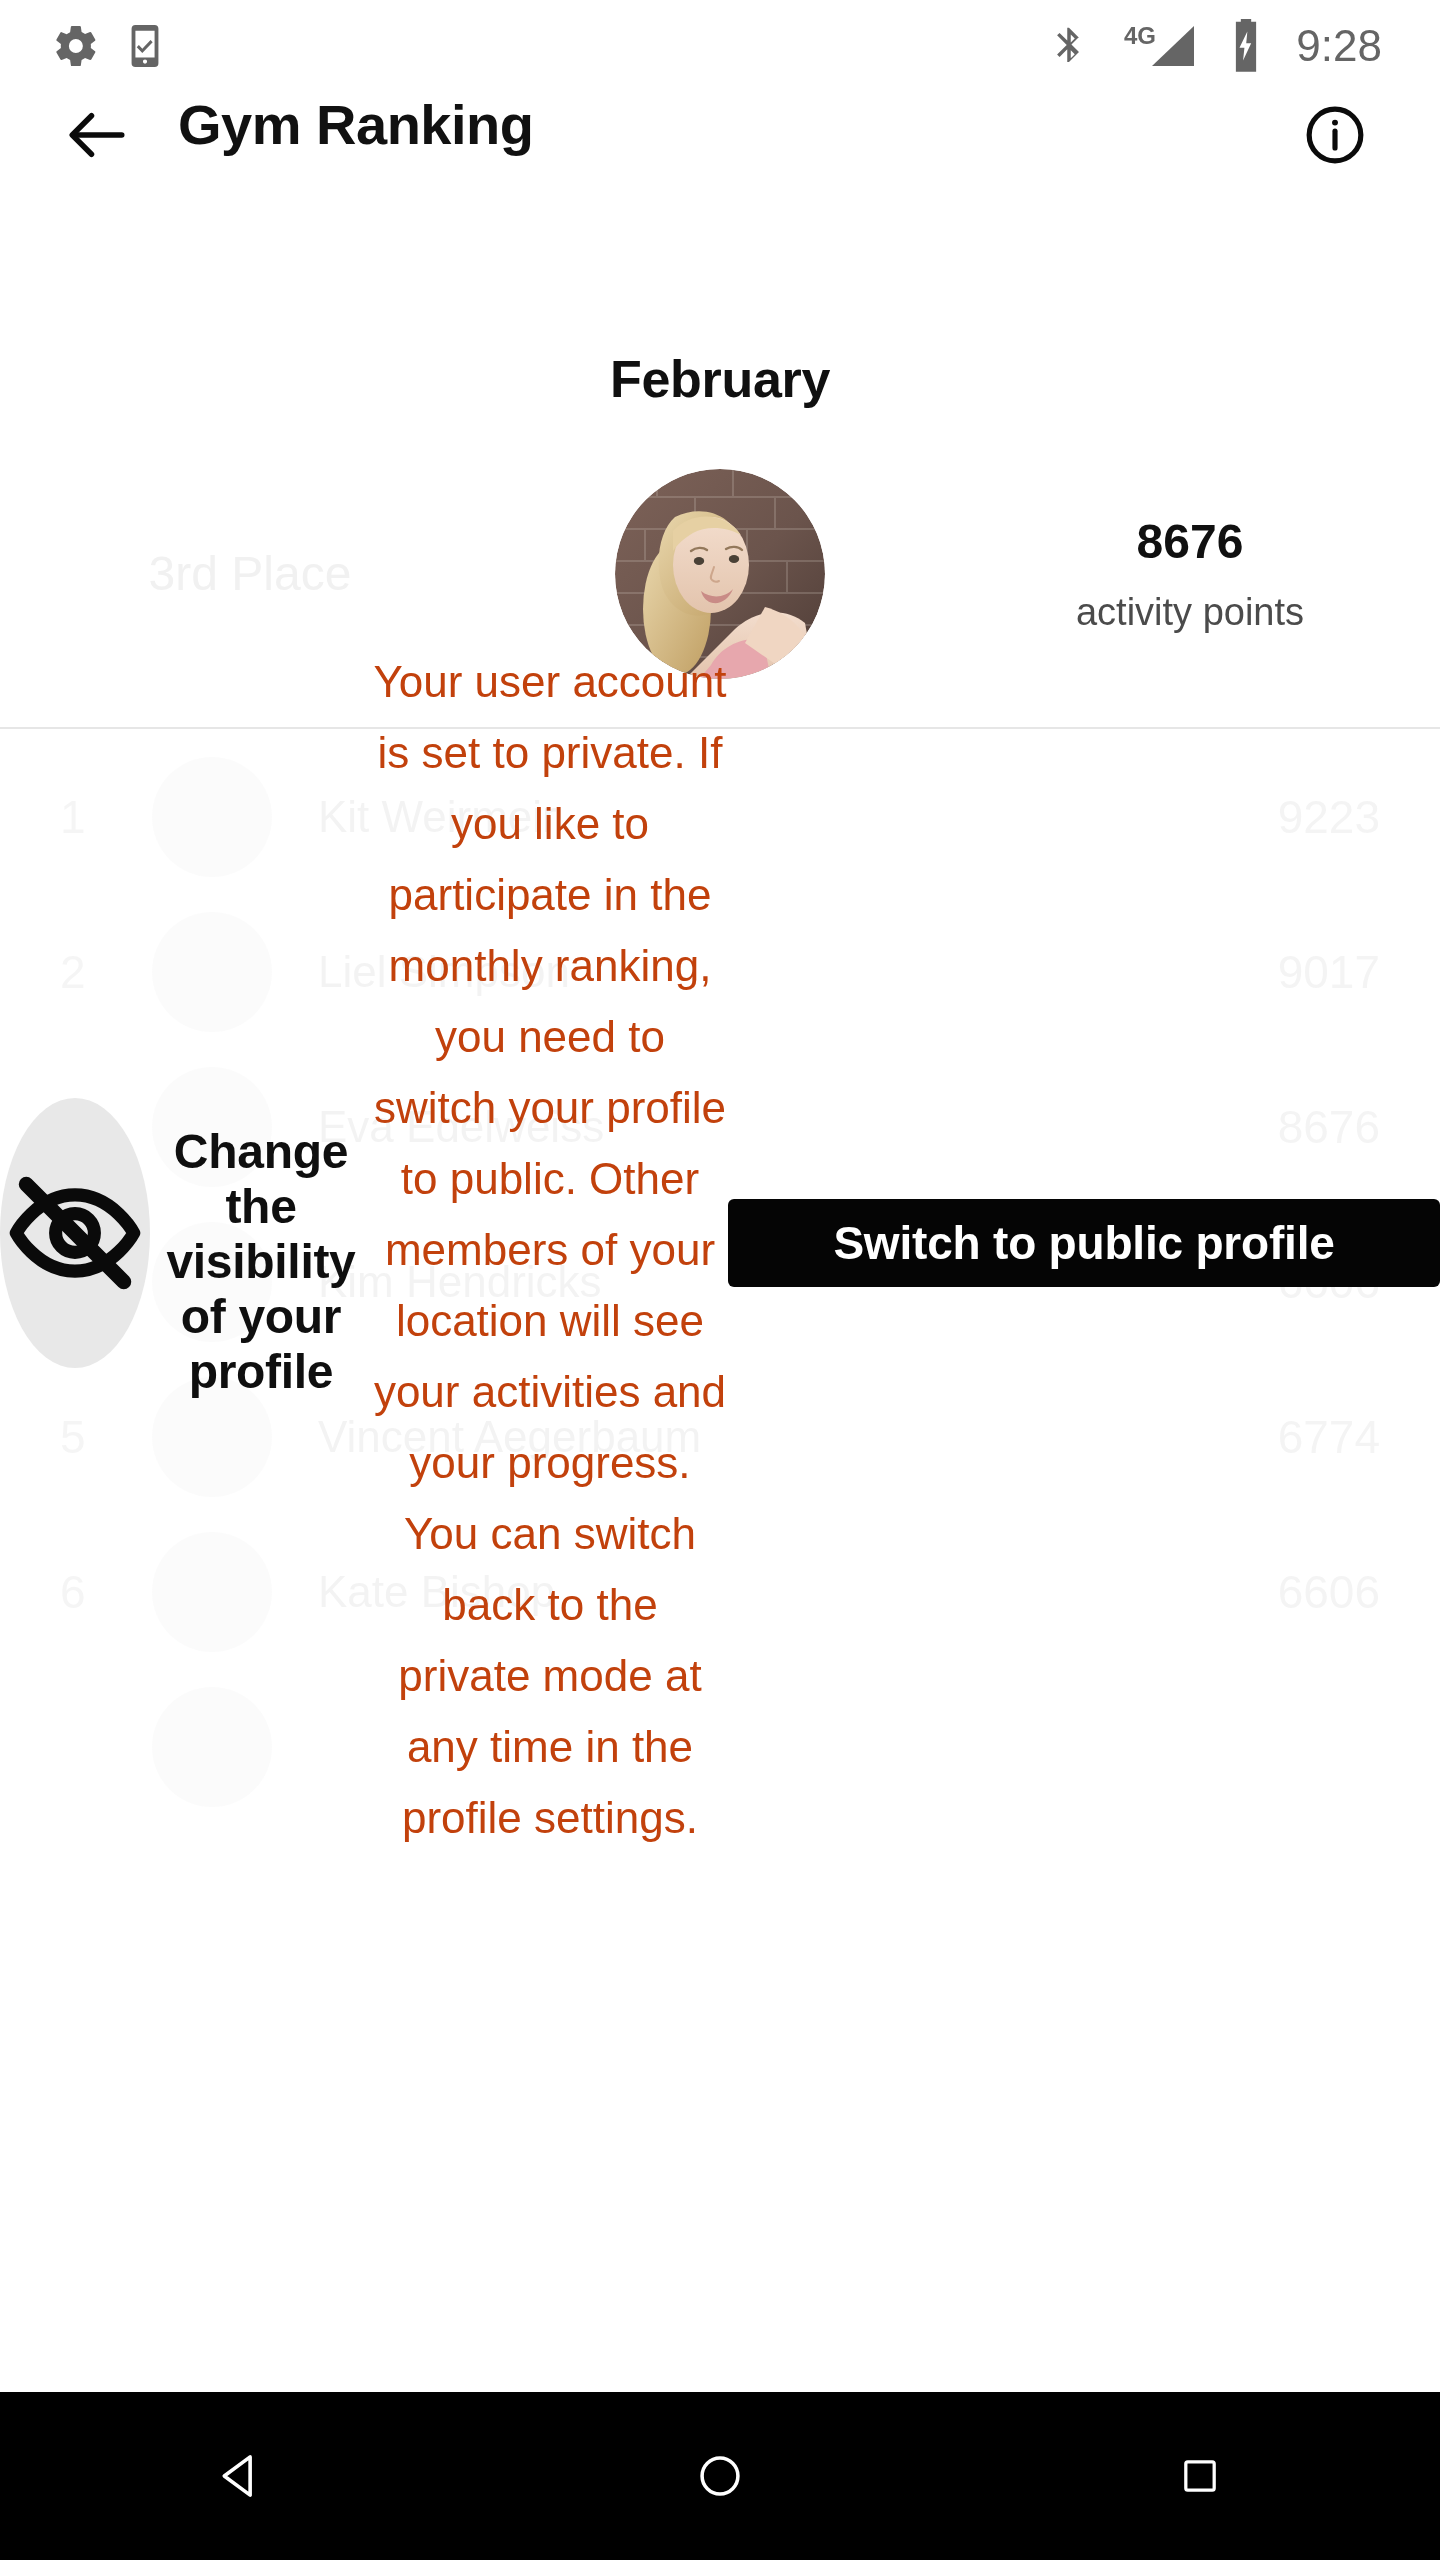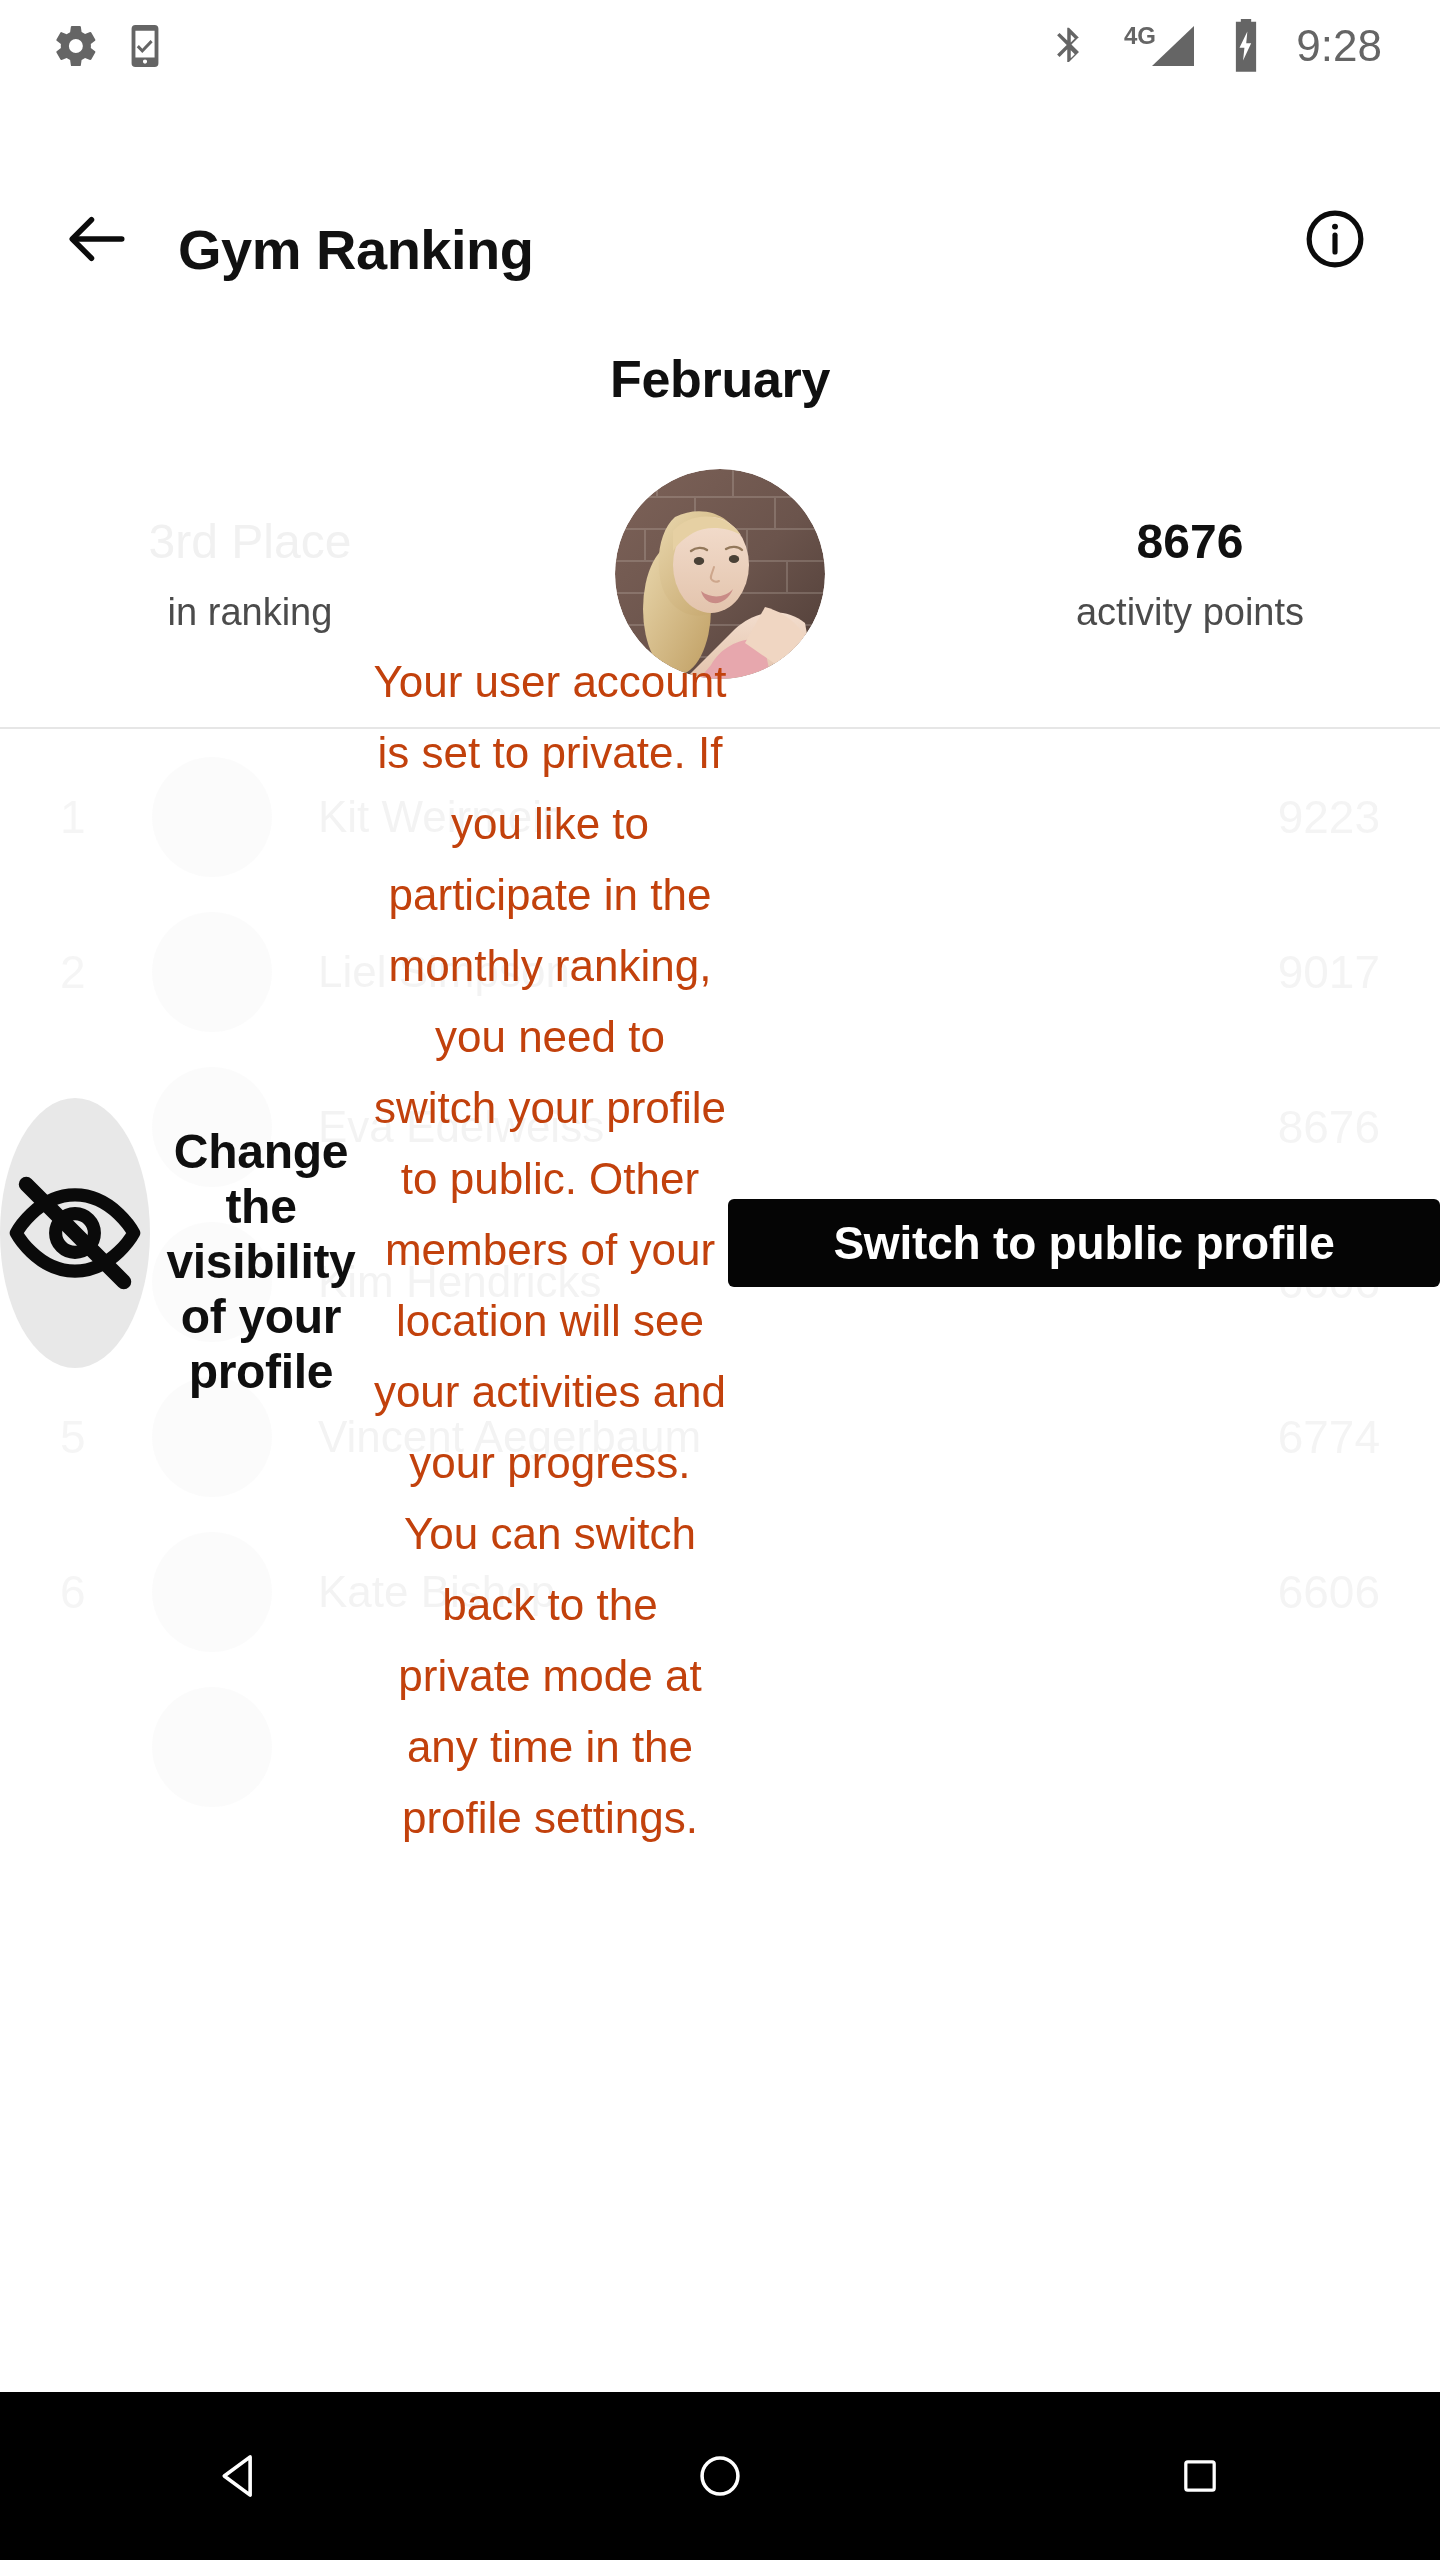--- a/index.html
+++ b/index.html
@@ -17,21 +17,21 @@
     background:#ffffff; display:flex; align-items:center;
   }
   .sb-left{ display:flex; align-items:center; gap:22px; margin-left:52px; }
   .sb-right{ margin-left:auto; display:flex; align-items:center; gap:34px; margin-right:58px; }
   .sb-ico{ display:block; }
   .sb-time{ font-size:44px; color:#656565; letter-spacing:0px; font-weight:400; }
 
   
   .appbar{
     position:absolute; top:92px; left:0; width:1440px; height:190px;
-    background:#ffffff; display:flex; align-items:flex-end;
+    background:#ffffff; display:flex; align-items:flex-start;
   }
   .back-btn{ margin-left:54px; width:86px; height:86px;
              display:flex; align-items:center; justify-content:center; }
   .appbar-title{
     margin-left:38px; font-size:56px; font-weight:700; color:#111111;
     letter-spacing:-0.5px;
   }
   .info-btn{ margin-left:auto; margin-right:62px; width:86px; height:86px;
              display:flex; align-items:center; justify-content:center; }
 
@@ -160,21 +160,20 @@
     </div>
   </div>
 
   <div class="content">
 
     <div class="month">February</div>
 
     <div class="hero">
       <div class="hero-col">
         <div class="hero-top-faded">3rd Place</div>
-        <div class="hero-sub">in ranking</div>
       </div>
 
       <div class="avatar-wrap">
         <svg class="avatar-svg" viewBox="0 0 210 210">
           <defs>
             <clipPath id="avclip">
                 <circle cx="105" cy="105" r="105"></circle>
               </clipPath>
             <linearGradient id="brick" x1="0" y1="0" x2="1" y2="1">
               <stop offset="0%" stop-color="#7d6258"></stop>

